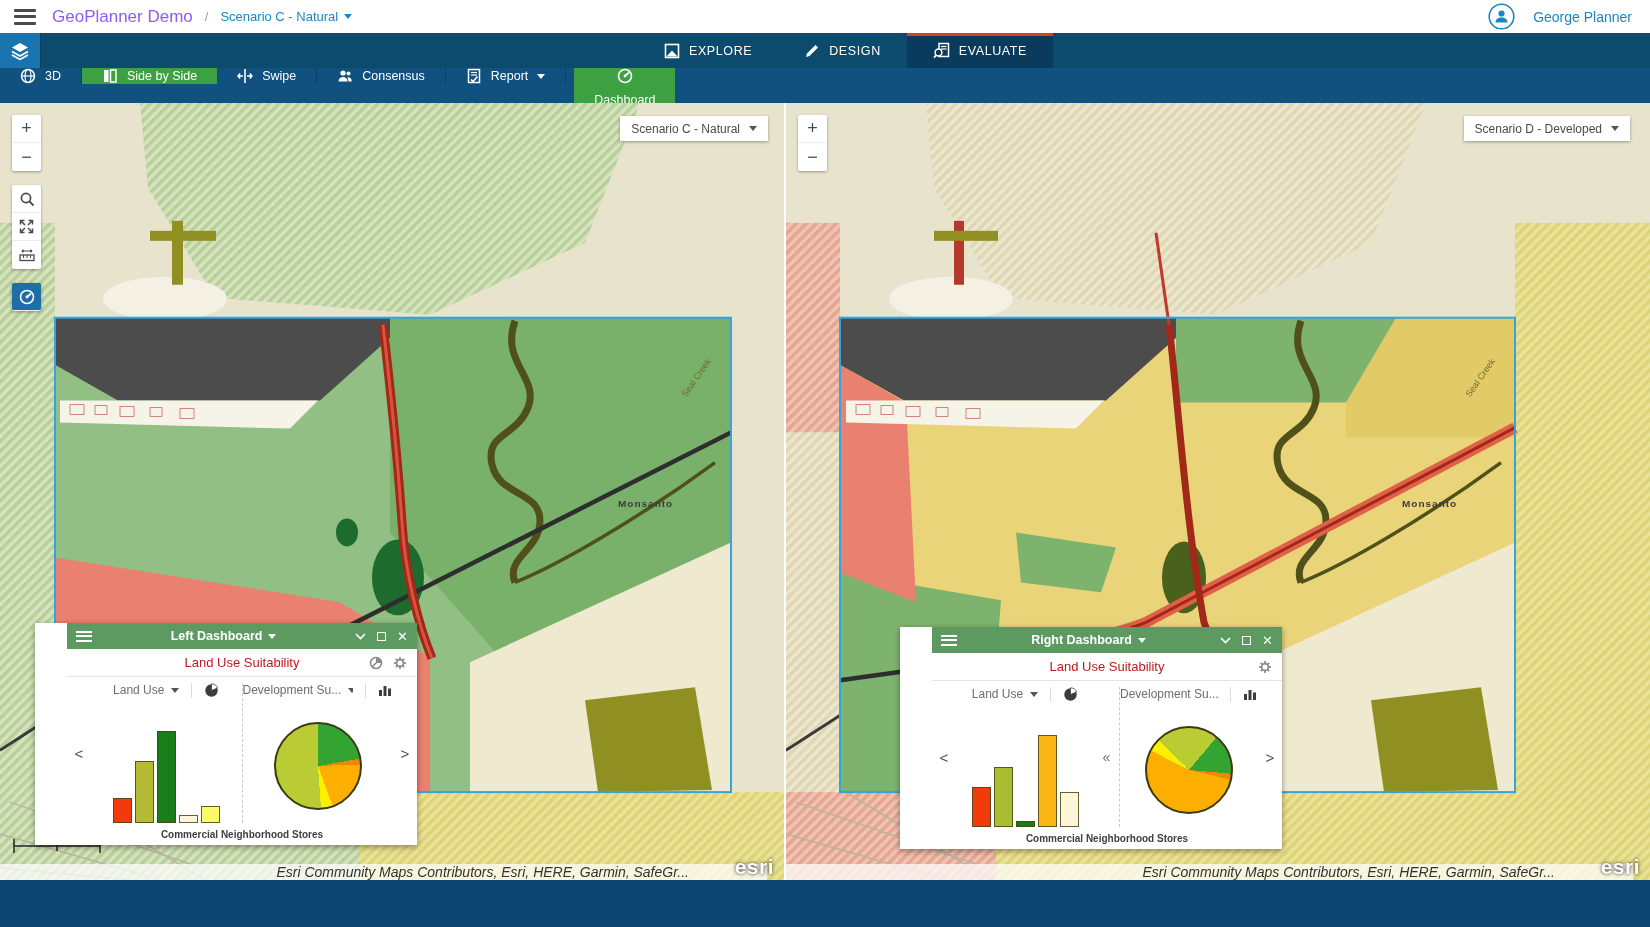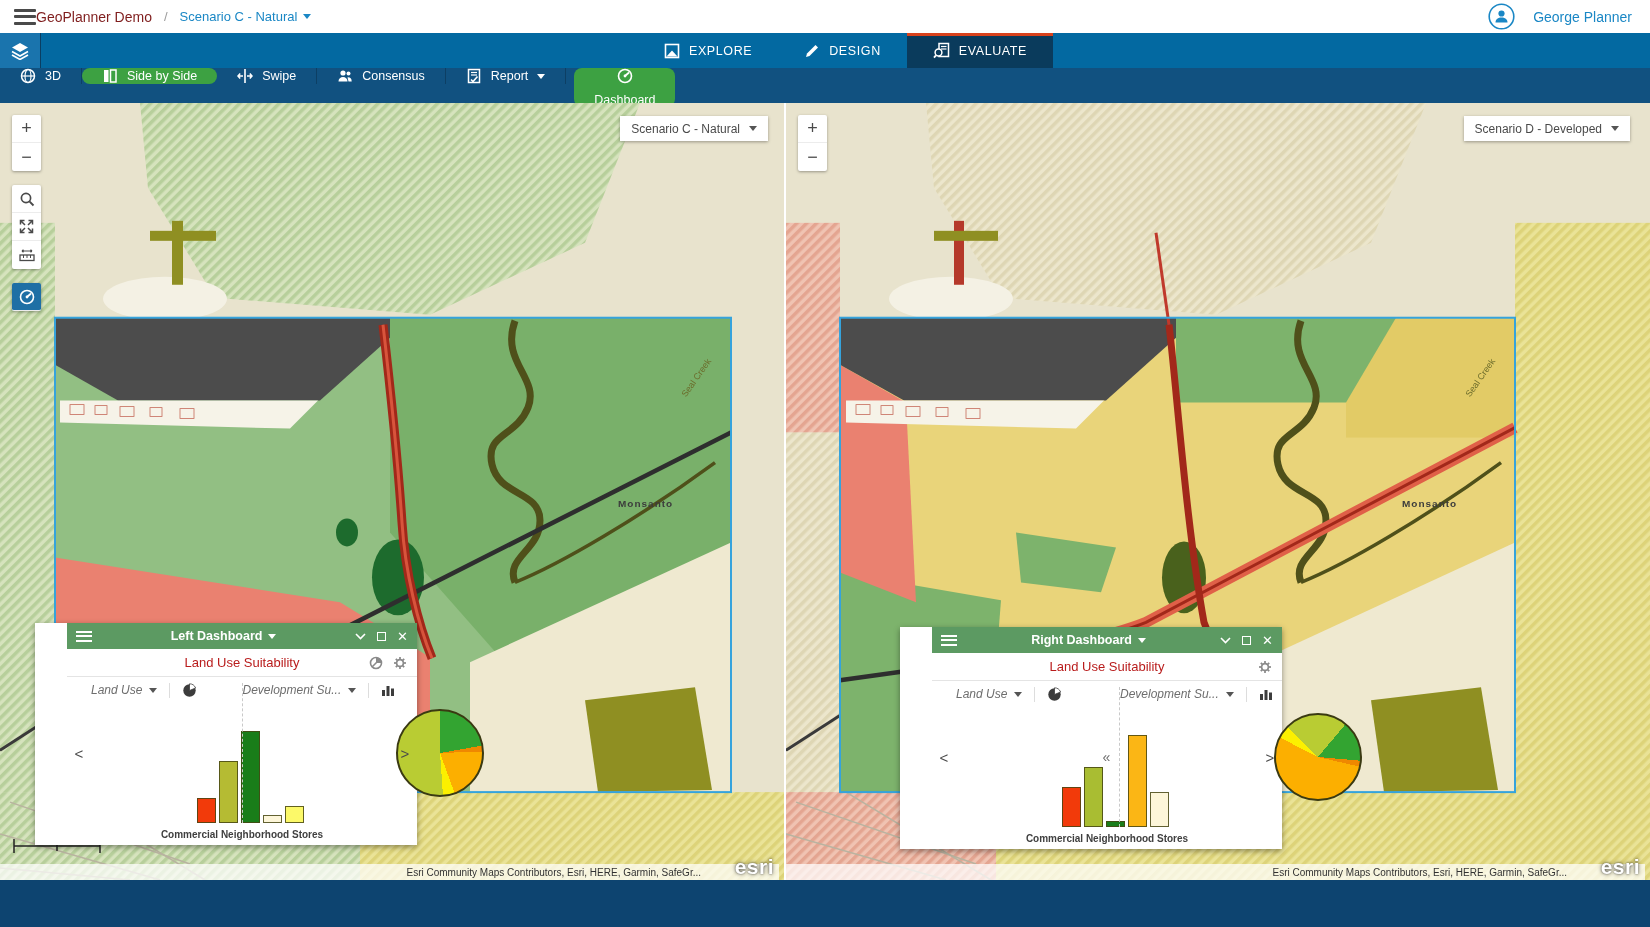--- a/index.html
+++ b/index.html
@@ -2,38 +2,38 @@
 <html><head>
 <meta charset="utf-8">
 <style>
   * { margin:0; padding:0; box-sizing:border-box; }
   html,body { width:1650px; height:927px; overflow:hidden; font-family:"Liberation Sans", sans-serif; background:#fff; }
 
   
   .topbar { height:33px; background:#fff; display:flex; align-items:center; padding:0 14px; }
   .hamburger { width:22px; height:16px; display:flex; flex-direction:column; justify-content:space-between; cursor:pointer; }
   .hamburger span { height:3px; background:#4a4a4a; border-radius:1px; }
-  .crumb-app { margin-left:0; color:#7f1d1d; font-size:14px; }
+  .crumb-app { margin-left:16px; color:#8b5cf6; font-size:17px; }
   .crumb-sep { margin:0 12px; color:#9b9b9b; font-size:13px; }
   .crumb-scenario { color:#1a87c5; font-size:13px; display:flex; align-items:center; gap:6px; cursor:pointer; }
   .caret-dn { width:0; height:0; border-left:4px solid transparent; border-right:4px solid transparent; border-top:5px solid currentColor; display:inline-block; }
   .userchip { margin-left:auto; display:flex; align-items:center; gap:18px; color:#1a87c5; font-size:14px; cursor:pointer; padding-right:4px; }
 
   
-  .navbar { height:35px; background:#0369a1; display:flex; align-items:stretch; }
+  .navbar { height:35px; background:#0c4a6e; display:flex; align-items:stretch; }
   .layers-btn { width:40px; background:#1a74ad; display:flex; align-items:center; justify-content:center; cursor:pointer; }
   .nav-div { width:1px; background:#0a3e62; }
   .tabs { margin:0 auto; display:flex; align-items:stretch; }
   .tab { display:flex; align-items:center; gap:9px; padding:0 26px; color:#fff; font-size:12.5px; letter-spacing:.6px; cursor:pointer; }
   .tab.active { background:#0a3b5c; box-shadow:inset 0 3px 0 #d9421c; }
 
   
   .toolbar { height:35px; background:#115180; display:flex; align-items:flex-start; color:#fff; }
   .tbtn { display:flex; align-items:center; gap:9px; padding:0 20px; font-size:12.5px; border-right:1px solid rgba(0,0,0,.22); cursor:pointer; white-space:nowrap; }
-  .tbtn.green { background:#3da142; border-right:none;border-radius:8px; }
+  .tbtn.green { background:#3da142; border-right:none; }
   .tbtn.gap { margin-left:8px;flex-direction:column; }
   .sync { margin-left:auto; display:flex; align-items:center; gap:9px; padding-right:18px; color:#a9bccb; font-size:12px; }
   .switch { width:34px; height:16px; border-radius:8px; background:#57b85c; position:relative; cursor:pointer; }
   .switch .knob { position:absolute; left:1px; top:1px; width:14px; height:14px; border-radius:50%; background:#fff; }
 
   
   .maps { display:flex; height:777px; position:relative; background:#e8e3cd; }
   .map { position:relative; overflow:hidden; }
   .map.left { width:784px; }
   .map-divider { width:2px; background:#fff; }
@@ -62,33 +62,33 @@
   .wc-box { width:9px; height:9px; border:1.5px solid #fff; }
   .wc-x { font-size:13px; line-height:1; }
   .panel-title-row { height:28px; display:flex; align-items:center; border-bottom:1px solid #e4e4e4; position:relative; flex:0 0 auto; }
   .pt-label { flex:1; text-align:center; font-size:13px; color:#b91c1c; }
   .pt-icons { position:absolute; right:10px; display:flex; gap:10px; align-items:center; }
   .pt-icons > * { cursor:pointer; }
   .charts-row { flex:1; display:flex; align-items:stretch; min-height:0; }
   .gutter { width:24px; display:flex; align-items:center; justify-content:center; color:#4a4a4a; font-size:15px; cursor:pointer; }
   .mid-dash { width:1px; border-left:1px dashed #c9c9c9; margin:6px 0; }
   .mid-gutter { width:26px; border-right:1px dashed #c9c9c9; margin:6px 0; display:flex; align-items:center; justify-content:center; color:#6e6e6e; font-size:14px; cursor:pointer; }
-  .widget { flex:1; display:flex; min-width:0;font-style:italic; }
+  .widget { flex:1; display:flex; flex-direction:column; min-width:0; }
   .widget-head { height:26px; display:flex; align-items:center; justify-content:center; gap:7px; font-size:12px; color:#6e6e6e; flex:0 0 auto; }
   .widget-head .sel { display:flex; align-items:center; gap:7px; cursor:pointer; max-width:120px; overflow:hidden; white-space:nowrap; }
   .wdiv { width:1px; height:15px; background:#ddd; margin:0 5px; }
   .widget-body { flex:1; display:flex; align-items:flex-end; justify-content:center; padding-bottom:6px; min-height:0; }
   .widget-body.center { align-items:center; padding-bottom:0; }
   .barchart { display:flex; align-items:flex-end; gap:3px; height:92px; }
   .bar { width:19px; border:1px solid rgba(70,70,20,.85); }
   .pie { width:88px; height:88px; border-radius:50%; border:2px solid #3a3a12; }
   .panel-caption { height:16px; text-align:center; font-size:10px; font-weight:bold; color:#3f3f3f; flex:0 0 auto; }
 
   
-  .attribution { position:absolute; left:0; right:5px; bottom:0; height:16px; background:rgba(255,255,255,.72); font-size:10px; color:#323232; display:flex; align-items:center; justify-content:flex-end; padding-right:78px; z-index:4; white-space:nowrap; overflow:hidden; }
+  .attribution { position:absolute; left:0; right:17px; bottom:0; height:16px; background:rgba(255,255,255,.72); font-size:14px; color:#323232; display:flex; align-items:center; justify-content:flex-end; padding-right:78px; z-index:4; white-space:nowrap; overflow:hidden;font-style:italic; }
   .watermark { position:absolute; right:10px; bottom:1px; font-size:21px; font-weight:bold; color:#fff; text-shadow:0 0 4px rgba(0,0,0,.55), 0 0 2px rgba(0,0,0,.55); z-index:5; letter-spacing:.5px; }
   .scalebar { position:absolute; left:12px; bottom:22px; z-index:4; }
   .footer { height:47px; background:#0d4470; }
 
   .icon { display:inline-flex; }
 </style>
 </head>
 <body>
 
 <svg width="0" height="0" style="position:absolute">

